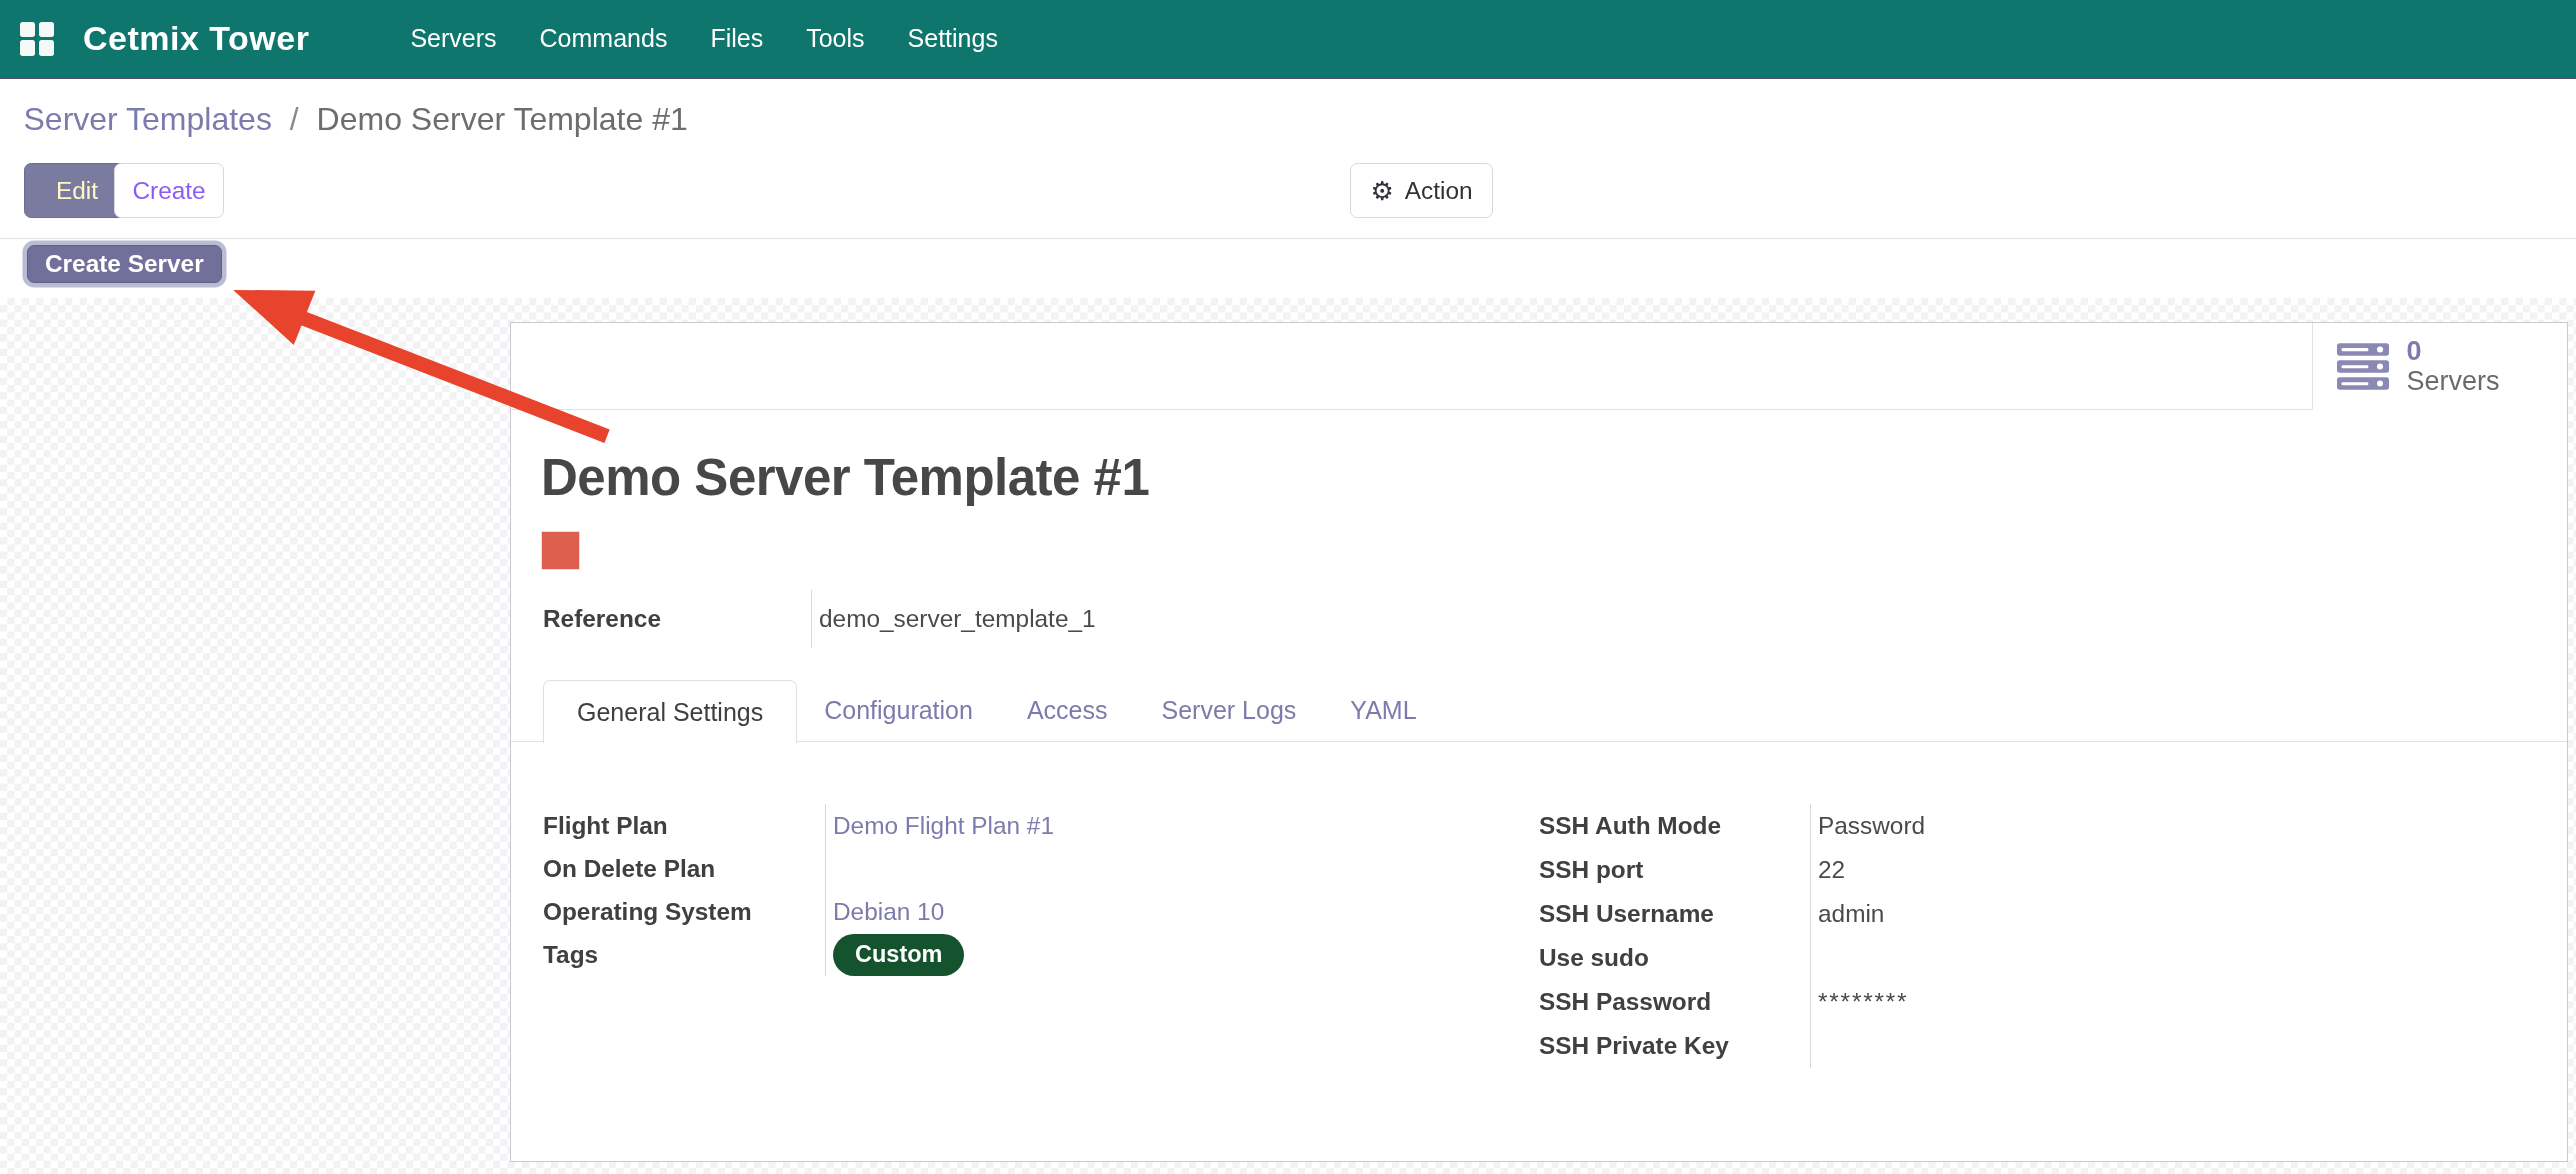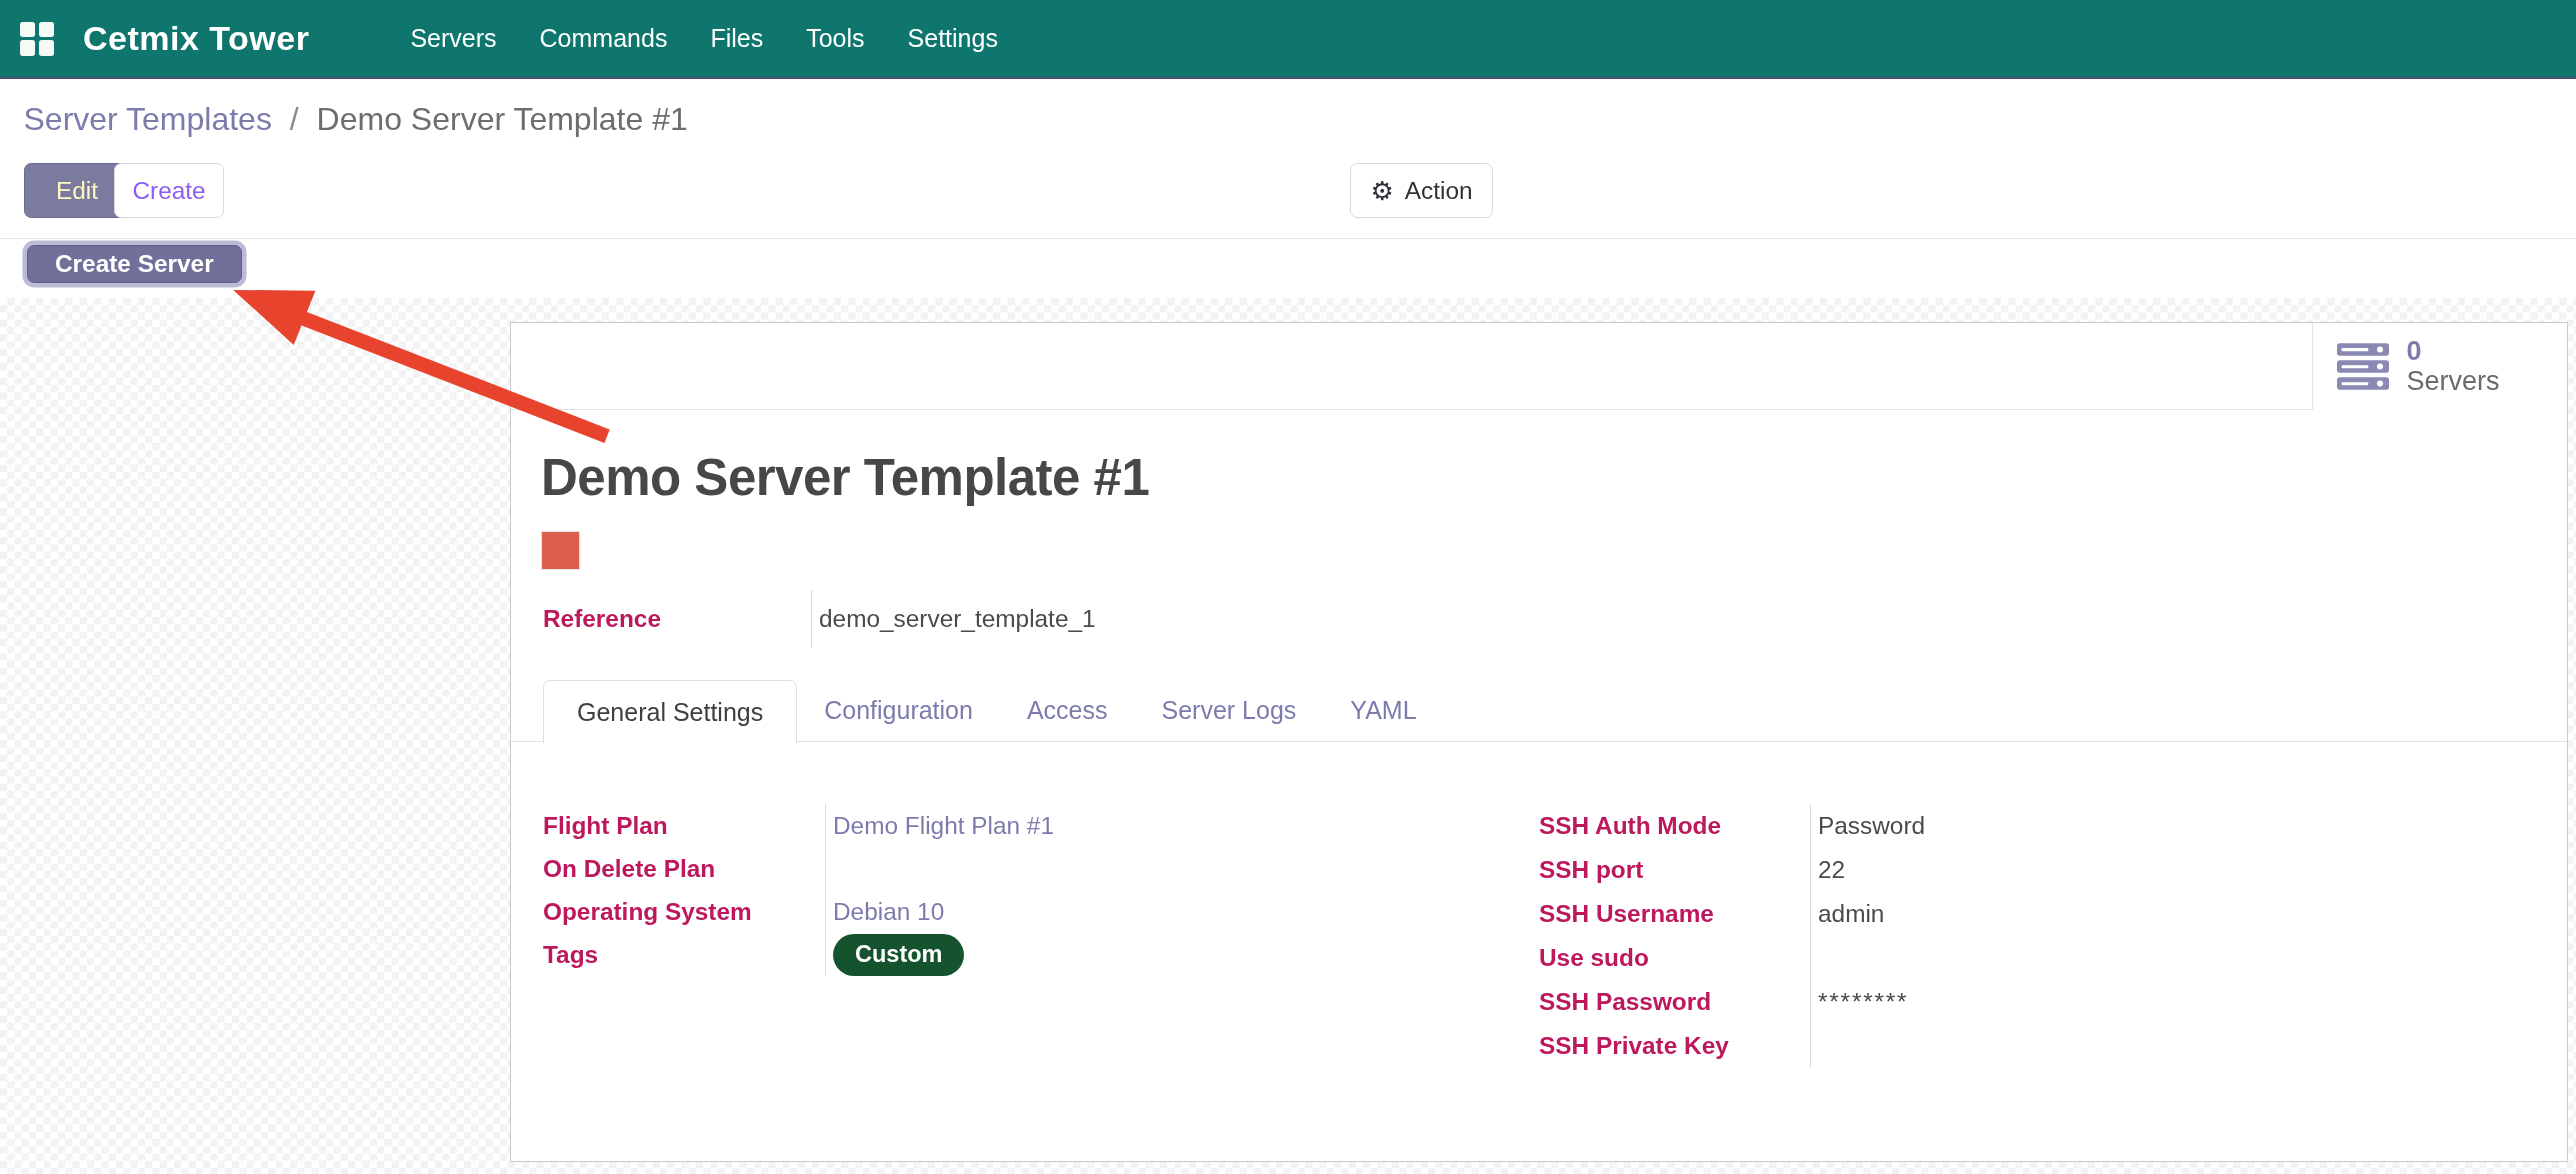--- a/index.html
+++ b/index.html
@@ -32,21 +32,21 @@
               background:#7b7a9f; border:0.9px solid #6c6b92; color:#fef9c3; }
   .btn-create { position:absolute; left:114px; top:163px; width:110px;
                 background:#fff; border:0.9px solid #d5d8dc; color:#8b5cf6; }
   .btn-action { position:absolute; left:1350px; top:163px; width:143px;
                 background:#fff; border:0.9px solid #d5d8dc; color:#2f3338; gap:11px; }
   .gear { font-family:"DejaVu Sans", sans-serif; font-size:26px; line-height:1; }
 
   
   .statusbar { position:absolute; left:0; top:238px; width:2576px; height:61px;
                background:#fff; border-top:0.9px solid #e3e3e3; border-bottom:0.9px solid #dedede; }
-  .btn-create-server { position:absolute; left:27px; top:6.3px; height:38px; padding:0 27px;
+  .btn-create-server { position:absolute; left:27px; top:6.3px; height:38px; padding:0 17px;
                background:#71709a; border:0.9px solid #5f5e85; border-radius:7.2px;
                box-shadow:0 0 0 4.5px #bcbbd6; color:#fff; font-size:24.4px; font-weight:bold;
                display:inline-flex; align-items:center; cursor:pointer; }
 
   
   .canvas { position:absolute; left:0; top:298px; width:2576px; height:876px;
             background-color:#ffffff;
             background-image:
               linear-gradient(45deg,#f2f2f4 25%,transparent 25%,transparent 75%,#f2f2f4 75%),
               linear-gradient(45deg,#f2f2f4 25%,transparent 25%,transparent 75%,#f2f2f4 75%);
@@ -64,21 +64,21 @@
   .stat-count { color:#7c7bad; font-size:27px; font-weight:bold; }
   .stat-label { color:#6b6b6b; font-size:27px; }
 
   .sheet-title { position:absolute; left:30px; top:125px; font-size:51px; font-weight:bold;
                  color:#474747; letter-spacing:-0.5px; }
   .color-swatch { position:absolute; left:30px; top:208px; width:39px; height:39px;
                   background:#de5f4e; border:1.8px solid #e2e2e2; }
 
   
   .frow { display:flex; align-items:center; }
-  .flabel { width:268px; font-size:24.4px; font-weight:bold; color:#be185d; flex-shrink:0; }
+  .flabel { width:268px; font-size:24.4px; font-weight:bold; color:#404040; flex-shrink:0; }
   .fvalue { align-self:stretch; display:flex; align-items:center; flex:1;
             border-left:1.8px solid #d9d9d9; padding-left:7px; font-size:24.4px; color:#4a4a4a; }
   .flink { color:#7c7bad; cursor:pointer; }
   .ref-row { position:absolute; left:32px; top:267px; width:957px; height:58px; }
 
   
   .tabs { position:absolute; left:0; top:356px; width:100%; height:63px;
           border-bottom:1.8px solid #e0e2e5; display:flex; align-items:flex-end; padding-left:32px; }
   .tab { font-size:25px; color:#7c7bad; padding:0 27px; height:61px;
          display:flex; align-items:center; cursor:pointer; }

